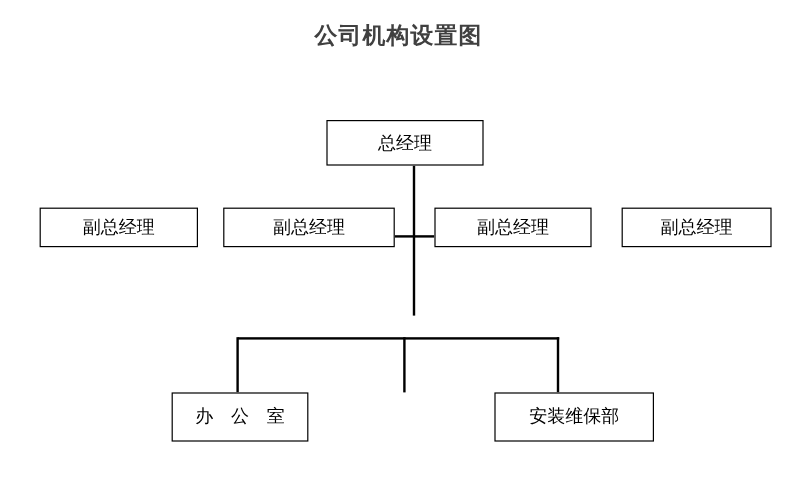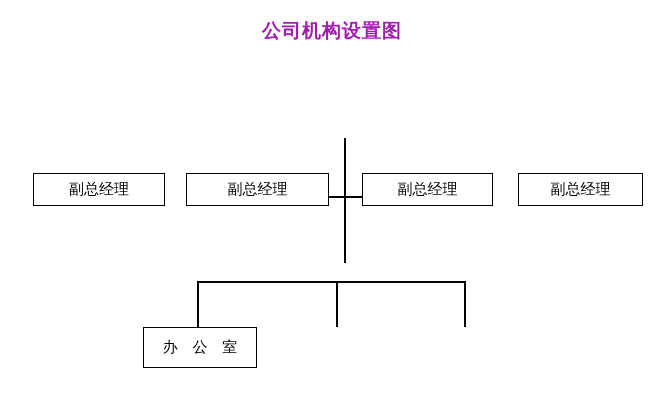--- a/index.html
+++ b/index.html
@@ -24,21 +24,21 @@
 
   
   .chart-title {
     position: absolute;
     left: 0;
     top: 17px;
     width: 664px;
     text-align: center;
     font-size: 19px;
     font-weight: bold;
-    color: #a21caf;
+    color: #404040;
     letter-spacing: 1px;
     line-height: 26px;
     white-space: nowrap;
   }
 
   
   .node-box {
     position: absolute;
     box-sizing: border-box;
     border: 1.6px solid #000000;
@@ -85,20 +85,23 @@
   <div class="conn h" style="left:329px; top:196px; width:33px;"></div>
 
   <div class="conn h" style="left:198px; top:281px; width:268px;"></div>
 
   <div class="conn v" style="left:197px; top:281px; height:46px;"></div>
 
   <div class="conn v" style="left:336px; top:281px; height:46px;"></div>
 
   <div class="conn v" style="left:464px; top:281px; height:46px;"></div>
 
+  <div class="node-box" style="left:272px; top:100px; width:131px; height:38px;">
+    <span class="node-label">总经理</span>
+  </div>
 
   <div class="node-box" style="left:33px; top:173px; width:132px; height:33px;">
     <span class="node-label">副总经理</span>
   </div>
 
   <div class="node-box" style="left:186px; top:173px; width:143px; height:33px;">
     <span class="node-label">副总经理</span>
   </div>
 
   <div class="node-box" style="left:362px; top:173px; width:131px; height:33px;">
@@ -107,14 +110,17 @@
 
   <div class="node-box" style="left:518px; top:173px; width:125px; height:33px;">
     <span class="node-label">副总经理</span>
   </div>
 
   <div class="node-box spaced" style="left:143px; top:327px; width:114px; height:41px;">
     <span class="node-label">办 公 室</span>
   </div>
 
 
+  <div class="node-box" style="left:412px; top:327px; width:133px; height:41px;">
+    <span class="node-label">安装维保部</span>
+  </div>
 
 </div>
 
 </body></html>

